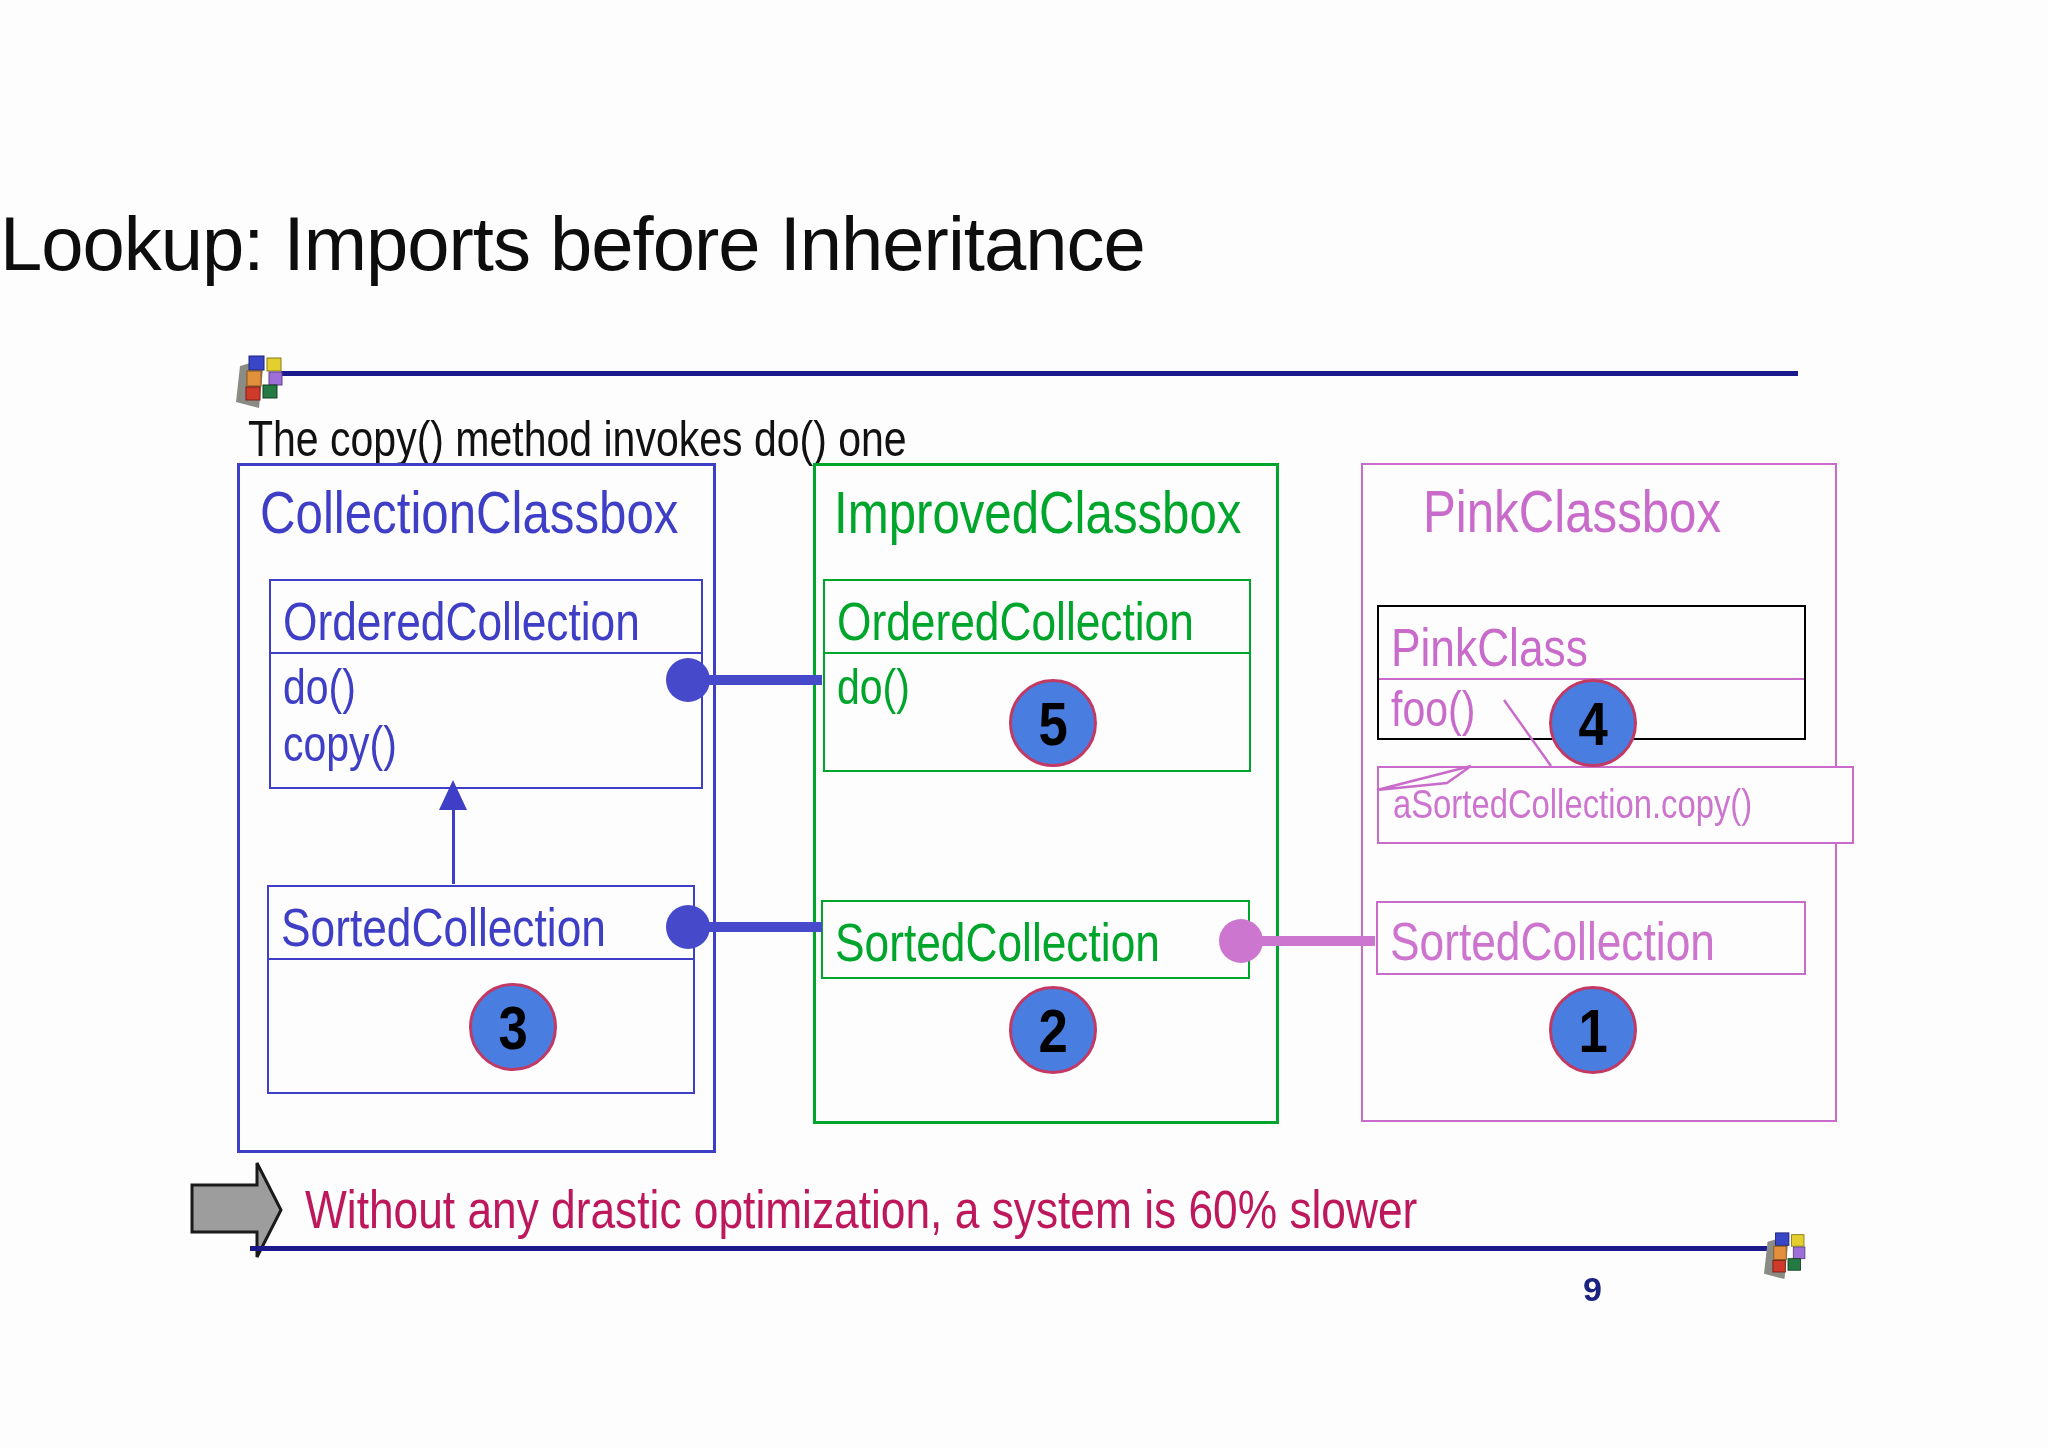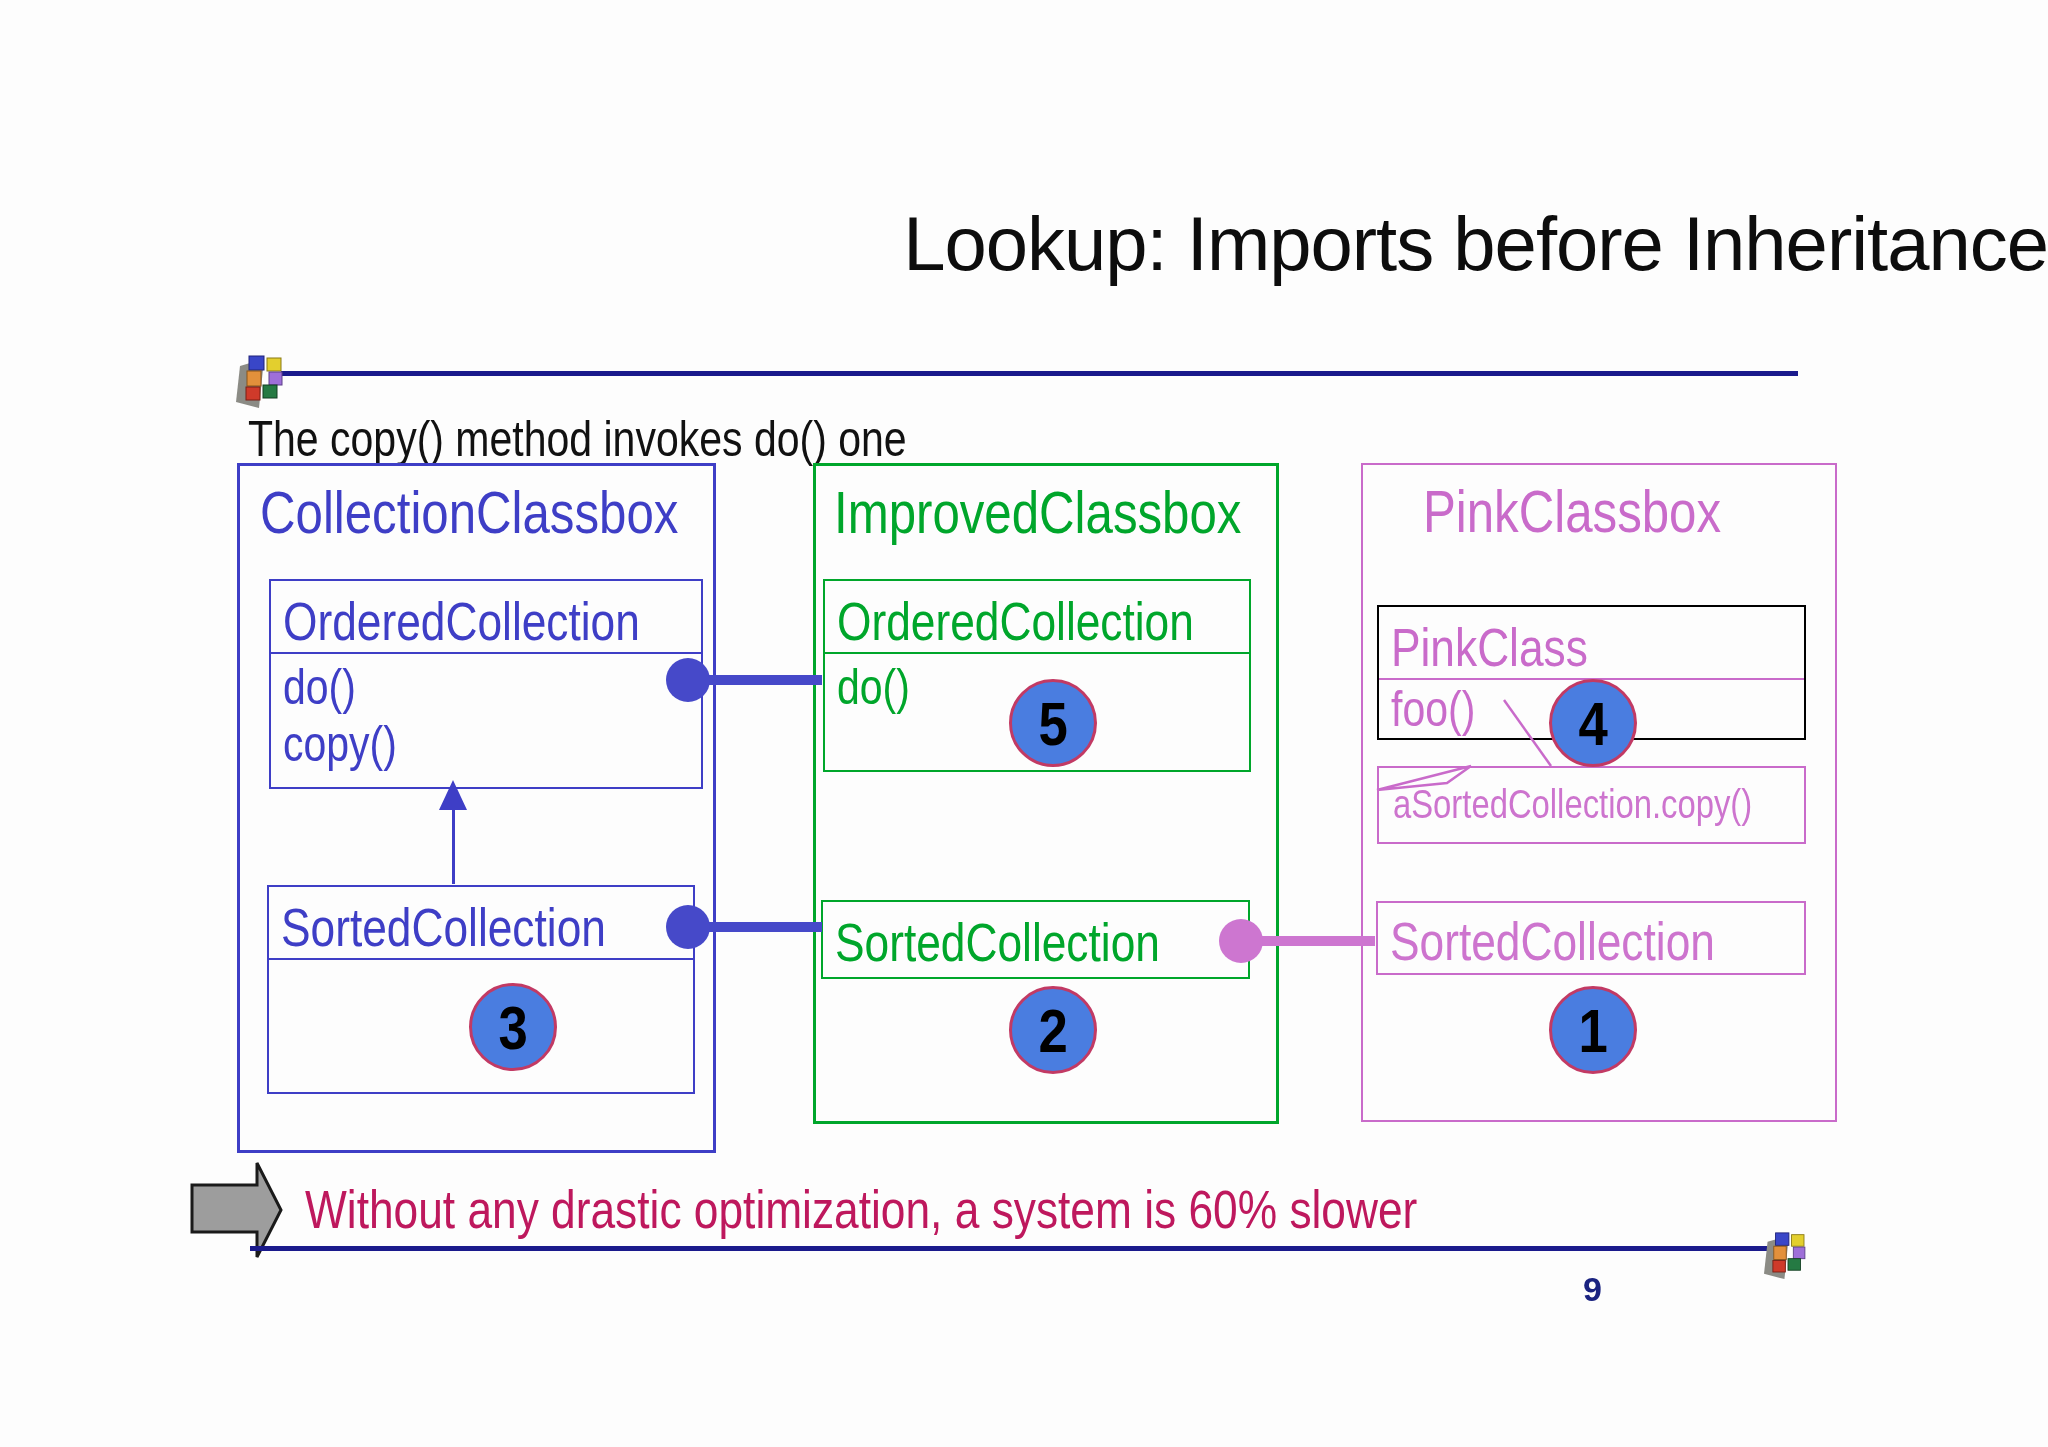--- a/index.html
+++ b/index.html
@@ -5,21 +5,21 @@
   html,body{margin:0;padding:0;background:#ffffff;}
   #slide{
     position:relative;width:2048px;height:1447px;overflow:hidden;
     background:#fdfdfd;
     font-family:"Liberation Sans","DejaVu Sans",sans-serif;
   }
   .abs{position:absolute;}
   .cond{display:inline-block;transform:scaleX(0.82);transform-origin:0 0;white-space:nowrap;}
   .condc{display:inline-block;transform:scaleX(0.85);transform-origin:50% 50%;white-space:nowrap;}
 
-  #title{left:0;right:0;top:200px;text-align:right;font-size:76px;letter-spacing:-1px;color:#0d0d0d;}
+  #title{left:0;right:0;top:200px;text-align:left;font-size:76px;letter-spacing:-1px;color:#0d0d0d;}
   #subtitle{left:248px;top:410px;font-size:50px;color:#111;}
   #bottom-note{left:305px;top:1178px;font-size:54px;color:#be185d;}
   #page-number{left:1583px;top:1270px;font-size:34px;font-weight:700;color:#1a2380;}
 
   .rule{background:#1a1a8c;height:5px;}
   #rule-top{left:281px;top:371px;width:1517px;}
   #rule-bottom{left:250px;top:1246px;width:1517px;}
 
   
   .classbox{position:absolute;background:transparent;}
@@ -41,21 +41,21 @@
   #box-improved .cb-title,#box-improved .m{color:#00a62b;}
   #imp-ordered{left:7px;top:113px;width:424px;height:189px;border:2px solid #00a62b;}
   #imp-ordered .head{border-bottom:2px solid #00a62b;}
   #imp-sorted{left:5px;top:434px;width:425px;height:75px;border:2px solid #00a62b;}
   #imp-sorted span{position:absolute;left:12px;top:9px;font-size:54px;color:#00a62b;}
 
   #box-pink{left:1361px;top:463px;width:472px;height:655px;border:2px solid #c96bca;}
   #box-pink .cb-title,#box-pink .m{color:#c96bca;}
   #pink-class{left:14px;top:140px;width:425px;height:131px;border:2px solid #000000;}
   #pink-class .head{border-bottom:2px solid #c96bca;}
-  #pink-callout{left:14px;top:301px;width:425px;height:74px;border:2px solid #c96bca;}
+  #pink-callout{left:14px;top:301px;width:425px;height:74px;border:2px solid #c96bca;padding-left:48px;}
   #pink-callout span{position:absolute;left:14px;top:14px;font-size:40px;color:#cd74ce;}
   #pink-sorted{left:13px;top:436px;width:426px;height:70px;border:2px solid #c96bca;}
   #pink-sorted span{position:absolute;left:12px;top:7px;font-size:54px;color:#cd74ce;}
 
   
   .link{position:absolute;height:10px;}
   .link.blue{background:#4649c9;}
   .link.pink{background:#cd76d0;}
   .dot{position:absolute;width:44px;height:44px;border-radius:50%;}
   .dot.blue{background:#4649c9;}

